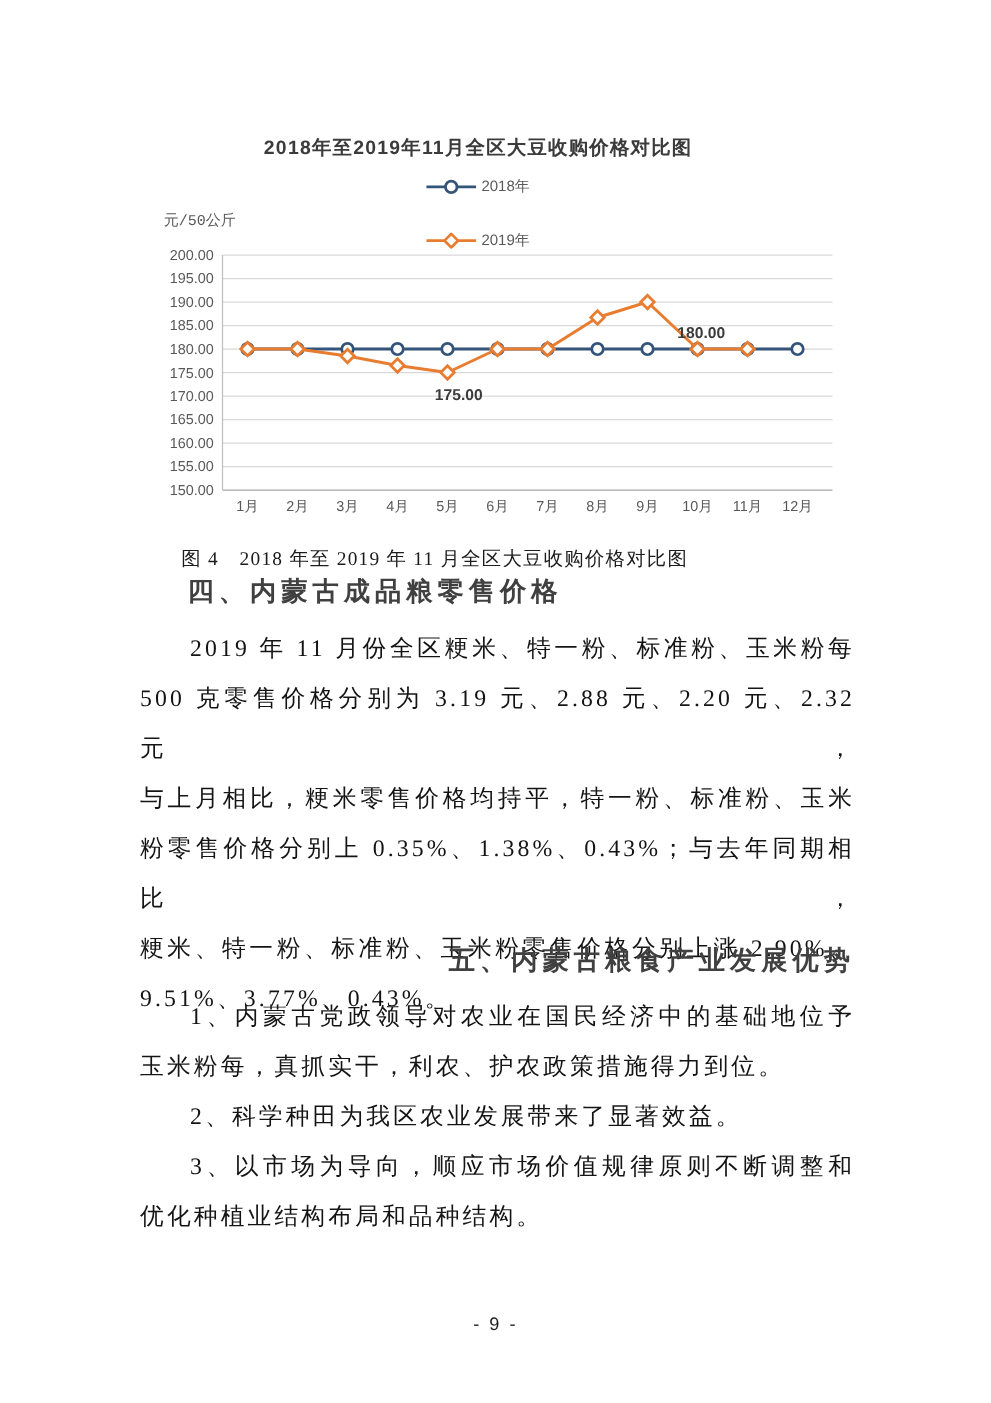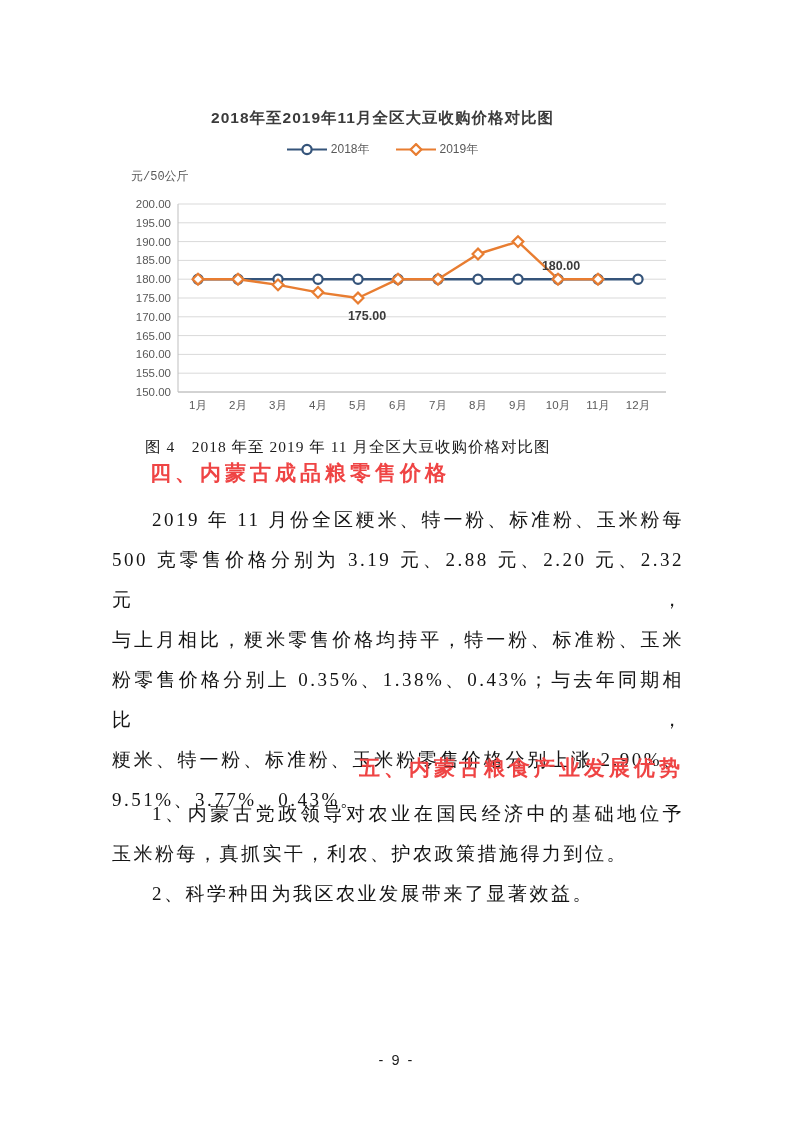--- a/index.html
+++ b/index.html
@@ -10,21 +10,21 @@
     font-family:"Liberation Serif","DejaVu Serif",serif; color:#141414;
   }
   
   .chart-title {
     position:absolute; top:100px; left:115px; width:535px; text-align:center;
     font-family:"Liberation Sans","DejaVu Sans",sans-serif;
     font-weight:bold; font-size:15.5px; color:#3b3b3b; letter-spacing:1px;
   }
   .legend {
     position:absolute; top:133px; left:115px; width:535px;
-    display:flex; justify-content:center; align-items:center; gap:26px;
+    display:flex; justify-content:center; align-items:center; gap:26px;flex-direction:column;
   }
   .lg-item {
     display:flex; align-items:center; gap:4px;
     font-family:"Liberation Sans","DejaVu Sans",sans-serif;
     font-size:12px; color:#595959;
   }
   .ylabel {
     position:absolute; top:160px; left:131px;
     font-family:Liberation Mono, monospace;
     font-size:12px; color:#595959;
@@ -33,21 +33,21 @@
   #plot svg text, .legend svg text {
     font-family:"Liberation Sans","DejaVu Sans",sans-serif;
   }
   
   .caption {
     position:absolute; top:429px; left:145px;
     font-size:15.5px; letter-spacing:1px; color:#1c1c1c; white-space:nowrap;
   }
   .sec-heading {
     position:absolute; left:112px; padding-left:38px; width:572px;
-    font-size:21px; font-weight:bold; letter-spacing:4px; color:#ef4444;
+    font-size:21px; font-weight:bold; letter-spacing:4px; color:#404040;
     white-space:nowrap;
   }
   #heading4 { top:451px; }
   #heading5 { top:746px;text-align:right; }
   .para { position:absolute; left:112px; width:572px; }
   #para4 { top:492px; }
   #list5 { top:786px; }
   .line {
     font-size:19px; line-height:40px; letter-spacing:2.5px;
     text-align:justify; color:#141414; white-space:normal;
@@ -167,16 +167,20 @@
   <div class="sec-heading" id="heading5">五、内蒙古粮食产业发展优势</div>
 
   <div class="para" id="list5">
       <div>
         <div class="line indent fill">1、内蒙古党政领导对农业在国民经济中的基础地位予</div>
         <div class="line">玉米粉每，真抓实干，利农、护农政策措施得力到位。</div>
       </div>
       <div>
         <div class="line indent">2、科学种田为我区农业发展带来了显著效益。</div>
       </div>
+      <div>
+        <div class="line indent fill">3、以市场为导向，顺应市场价值规律原则不断调整和</div>
+        <div class="line">优化种植业结构布局和品种结构。</div>
+      </div>
     </div>
 
   <div class="pageno">- 9 -</div>
 </div>
 
 </body></html>

